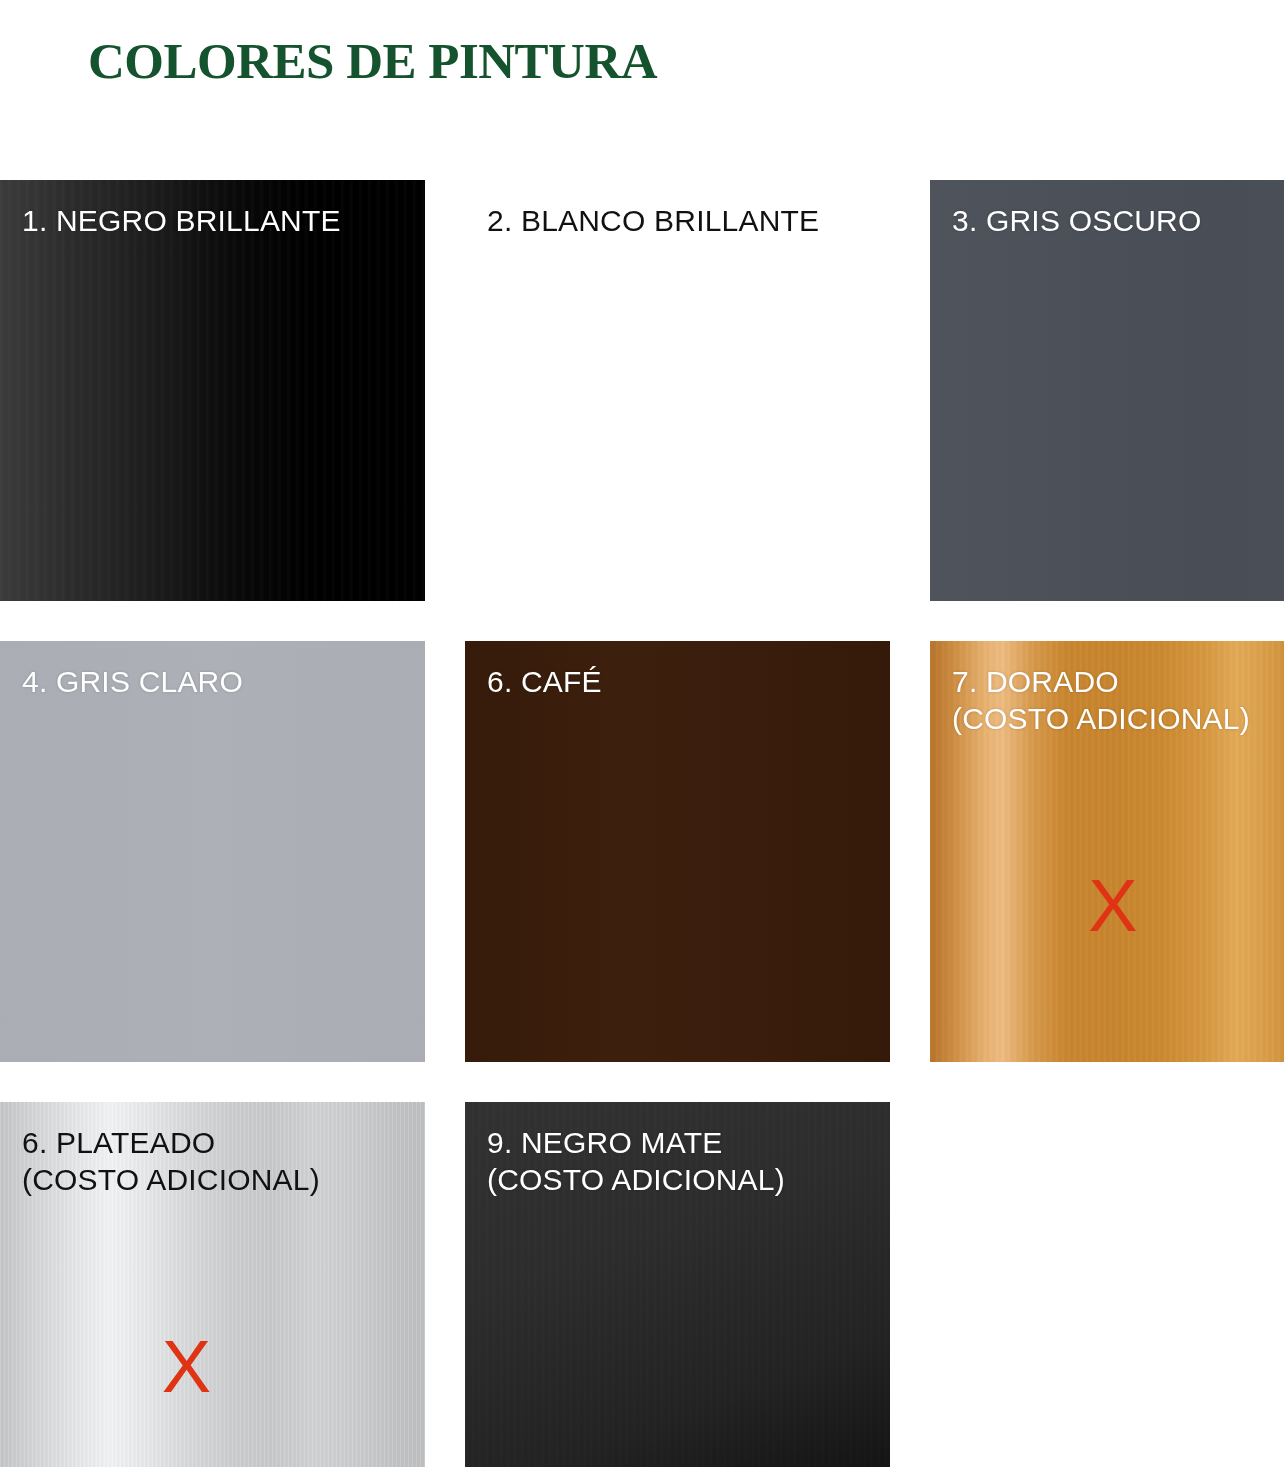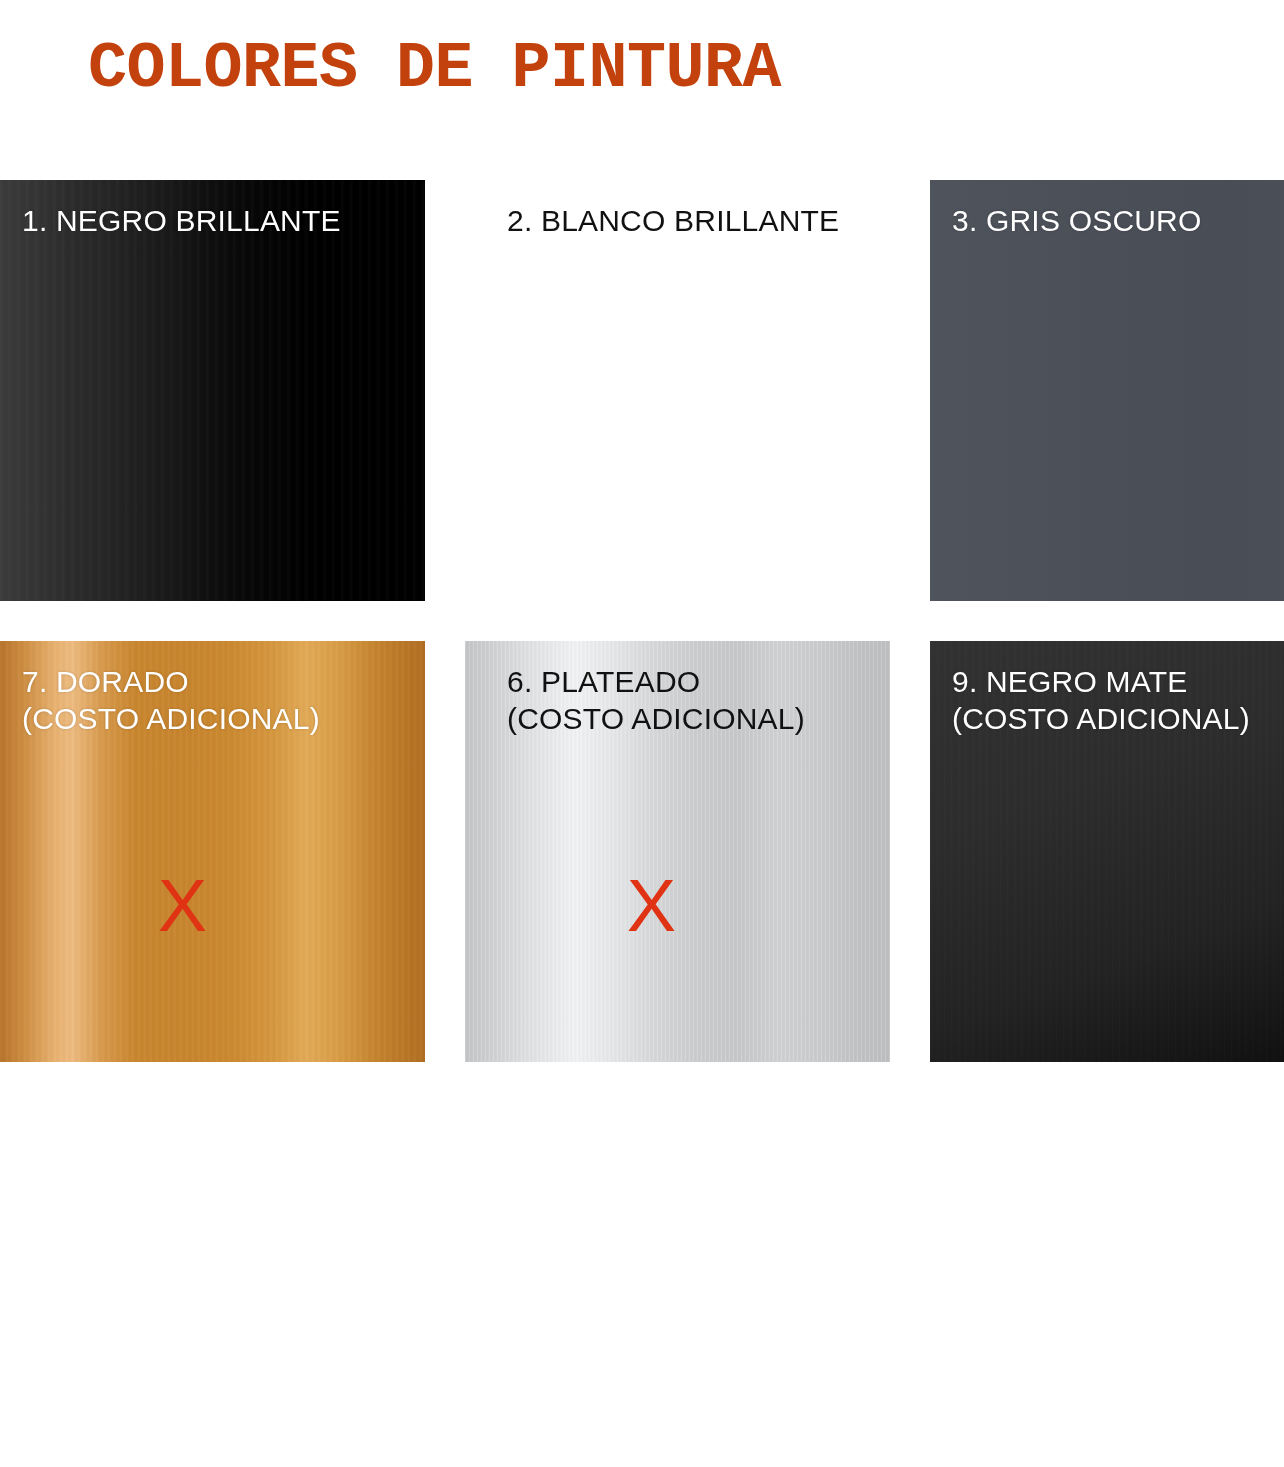--- a/index.html
+++ b/index.html
@@ -21,25 +21,25 @@
     left: 0;
     top: 0;
     width: 1284px;
     height: 180px;
     background: #ffffff;
   }
   .page-title {
     position: absolute;
     left: 88px;
     top: 32px;
-    font-size: 65px;
+    font-size: 51px;
     font-weight: bold;
     letter-spacing: -0.5px;
-    color: #c2410c;
-    font-family: Liberation Mono, monospace;
+    color: #14532d;
+    font-family: Liberation Serif, serif;
     white-space: nowrap;
   }
 
   
   .swatch-grid {
     position: absolute;
     left: 0;
     top: 180px;
     width: 1284px;
     height: 1276px;
@@ -60,21 +60,21 @@
     left: 22px;
     top: 22px;
     font-size: 30px;
     line-height: 37px;
     font-weight: normal;
     letter-spacing: 0.2px;
     white-space: pre-line;
     font-family: "Liberation Sans", sans-serif;
   }
   .label-light { color: #ffffff; }
-  .label-dark  { color: #111111; margin-left: 20px; }
+  .label-dark  { color: #111111; }
 
   .label-soft {
     text-shadow: 0 0 3px rgba(0,0,0,0.18);
   }
 
   .x-mark {
     position: absolute;
     left: 0;
     right: 0;
     top: 228px;
@@ -246,22 +246,28 @@
   </div>
 
   <div class="swatch fill-blanco-brillante">
     <div class="swatch-label label-dark">2. BLANCO BRILLANTE</div>
   </div>
 
   <div class="swatch fill-gris-oscuro">
     <div class="swatch-label label-light label-soft">3. GRIS OSCURO</div>
   </div>
 
-
-
+  <div class="swatch fill-gris-claro">
+    <div class="swatch-label label-light label-soft">4. GRIS CLARO</div>
+  </div>
+
+
+  <div class="swatch fill-cafe">
+    <div class="swatch-label label-light label-soft">6. CAFÉ</div>
+  </div>
 
   <div class="swatch fill-dorado">
     <div class="swatch-label label-light label-soft">7. DORADO
 (COSTO ADICIONAL)</div>
     <div class="x-mark on-gold">X</div>
   </div>
 
   <div class="swatch fill-plateado">
     <div class="swatch-label label-dark">6. PLATEADO
 (COSTO ADICIONAL)</div>

